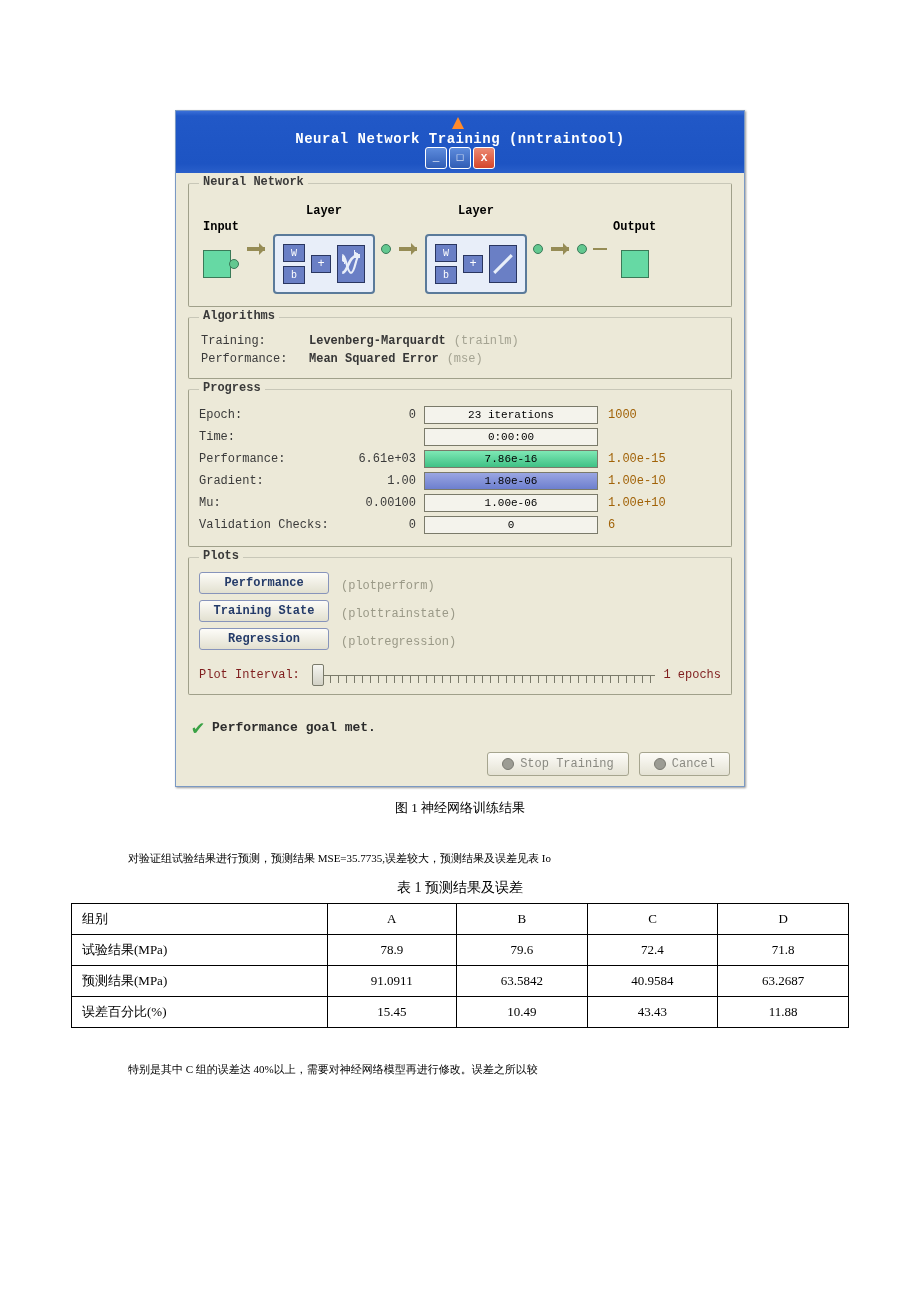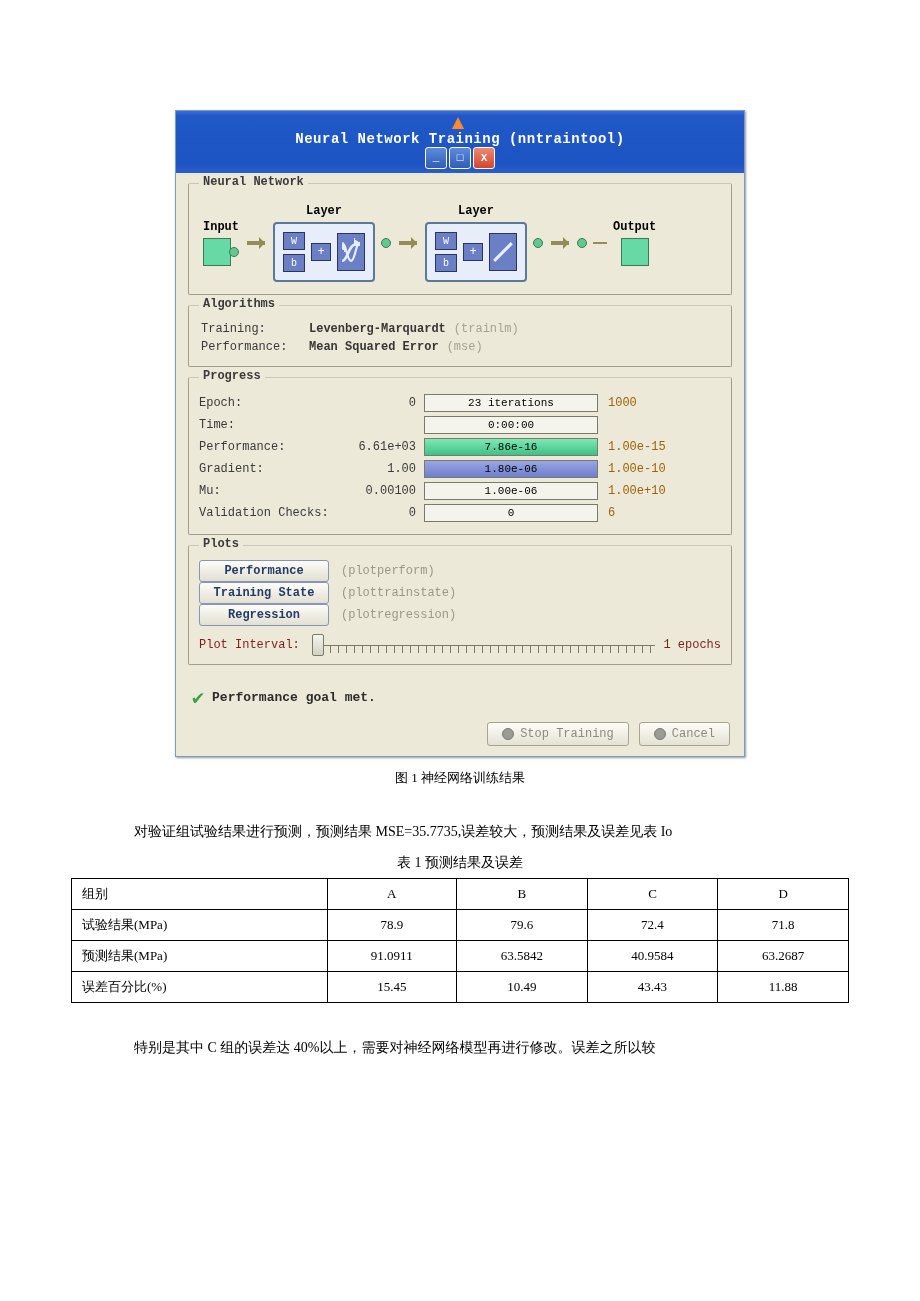--- a/index.html
+++ b/index.html
@@ -16,21 +16,21 @@
 .winbtn.close { background: linear-gradient(to bottom,#ec8a73,#d5452b); font-weight: bold; }
 
 .body { padding: 10px 12px 8px; }
 
 
 .group { border: 1px solid #a0a08a; border-top-color: #c8c7b8; border-radius: 2px; padding: 14px 10px 10px; margin-bottom: 10px; position: relative; }
 .legend { position: absolute; top: -9px; left: 10px; background: #ece9d8; padding: 0 4px; color: #3a3a3a; font-weight: bold; }
 
 
 .netdiag { display: flex; align-items: center; gap: 6px; padding: 6px 4px 2px; }
-.diag-col { display: flex; flex-direction: column; align-items: center; gap: 0; }
+.diag-col { display: flex; flex-direction: column; align-items: center; gap: 12px; }
 .diag-title { font-weight: bold; margin-bottom: 4px; }
 .sq { width: 28px; height: 28px; border: 1px solid #3a7a58; }
 .sq.input { background: #66d9a4; }
 .sq.out { background: #66d9a4; }
 .layerbox { border: 2px solid #5a7a9a; background: #e8eef9; border-radius: 4px; padding: 8px 8px; display: flex; align-items: center; gap: 6px; }
 .layerbox .wcol { display: flex; flex-direction: column; gap: 4px; }
 .tile { width: 22px; height: 18px; background: #6a7fc5; border: 1px solid #2a3660; color: #fff; font-size: 10px; display: flex; align-items: center; justify-content: center; }
 .plus { width: 20px; height: 18px; background: #6a7fc5; border: 1px solid #2a3660; color: #fff; display: flex; align-items: center; justify-content: center; font-size: 12px; }
 .act { width: 28px; height: 38px; background: #6a7fc5; border: 1px solid #2a3660; position: relative; }
 .act.tan::after { content:""; position:absolute; left:4px; top:4px; right:4px; bottom:4px; background:
@@ -56,39 +56,39 @@
 .prog-label { width: 150px; color: #3a3a3a; }
 .prog-start { width: 75px; text-align: right; padding-right: 8px; color: #3a3a3a; }
 .prog-bar { width: 174px; border: 1px solid #7a7a6a; height: 18px; position: relative; background: #f4f3ec; }
 .prog-bar-fill { position: absolute; left:0; top:0; bottom:0; }
 .fill-green { background: linear-gradient(to bottom,#7ee8b5,#3fc185); }
 .fill-blue  { background: linear-gradient(to bottom,#9aa6e2,#6d7fcf); }
 .prog-bar-text { position: absolute; inset:0; display:flex; align-items:center; justify-content:center; font-size: 11px; color:#000; }
 .prog-end { width: 70px; padding-left: 10px; color:#a16207; }
 
 
-.plot-btn { display: inline-block; width: 130px; padding: 3px 0; text-align: center; color: #243b69; background: linear-gradient(to bottom,#fdfcf8,#e2e0d0); border: 1px solid #8794bb; border-radius: 3px; font-weight: bold; }
+.plot-btn { display: inline-block; width: 130px; padding: 3px 0; text-align: center; color: #243b69; background: linear-gradient(to bottom,#fdfcf8,#e2e0d0); border: 1px solid #8794bb; border-radius: 3px; margin-bottom: 6px; font-weight: bold; }
 .plot-row { display: flex; align-items: center; gap: 12px; color: #9a9987; }
 .slider-wrap { display:flex; align-items:center; gap:8px; margin-top:10px; color:#7f1d1d; }
 .slider-track { flex:1; height: 18px; position: relative; }
 .slider-ticks { position:absolute; left:14px; right:0; top:9px; height:8px;
   background: repeating-linear-gradient(to right,#7a7a6a 0 1px, transparent 1px 8px);
   border-top:1px solid #7a7a6a; }
 .slider-thumb { position:absolute; left:4px; top:-2px; width:12px; height:22px; background:linear-gradient(to bottom,#f5f5f0,#d2d1c5); border:1px solid #7a7a6a; border-radius:2px; }
 
 .status-row { display:flex; align-items:center; gap:8px; padding: 10px 4px 8px; font-weight:bold; color:#2c2c2c; font-size:13px; }
 .check { color:#3aa245; font-size:20px; }
 
 .footer { display:flex; justify-content:flex-end; gap:10px; padding: 4px 2px 2px; }
 .btn-flat { padding: 4px 14px; background: linear-gradient(to bottom,#fdfcf8,#e4e2d4); border:1px solid #a6a58f; border-radius:3px; color:#8a8a82; display:flex; align-items:center; gap:6px;text-align:center; }
 .btn-flat .bullet { width:12px; height:12px; border-radius:50%; background:#9c9c94; border:1px solid #7a7a72; }
 
 
 .caption { text-align: center; font-size: 13px; margin: 12px 0 28px; }
-.para { font-size: 14px; text-indent: 2em; margin: 32px 46px 10px; line-height: 1.8; }
+.para { font-size: 11px; text-indent: 2em; margin: 32px 46px 10px; line-height: 1.8; }
 .tbl-caption { text-align:center; font-size:14px; margin: 8px 0 6px; }
 table.data { border-collapse: collapse; margin: 0 auto 20px; width: 778px; font-size: 13px; }
 table.data th, table.data td { border: 1px solid #000; padding: 6px 4px; text-align:center; font-family:"SimSun", serif; }
 table.data th { font-weight: normal; }
 table.data td:first-child, table.data th:first-child { text-align:left; padding-left:10px; }
 </style>
 </head>
 <body>
 
 <div class="dialog">

